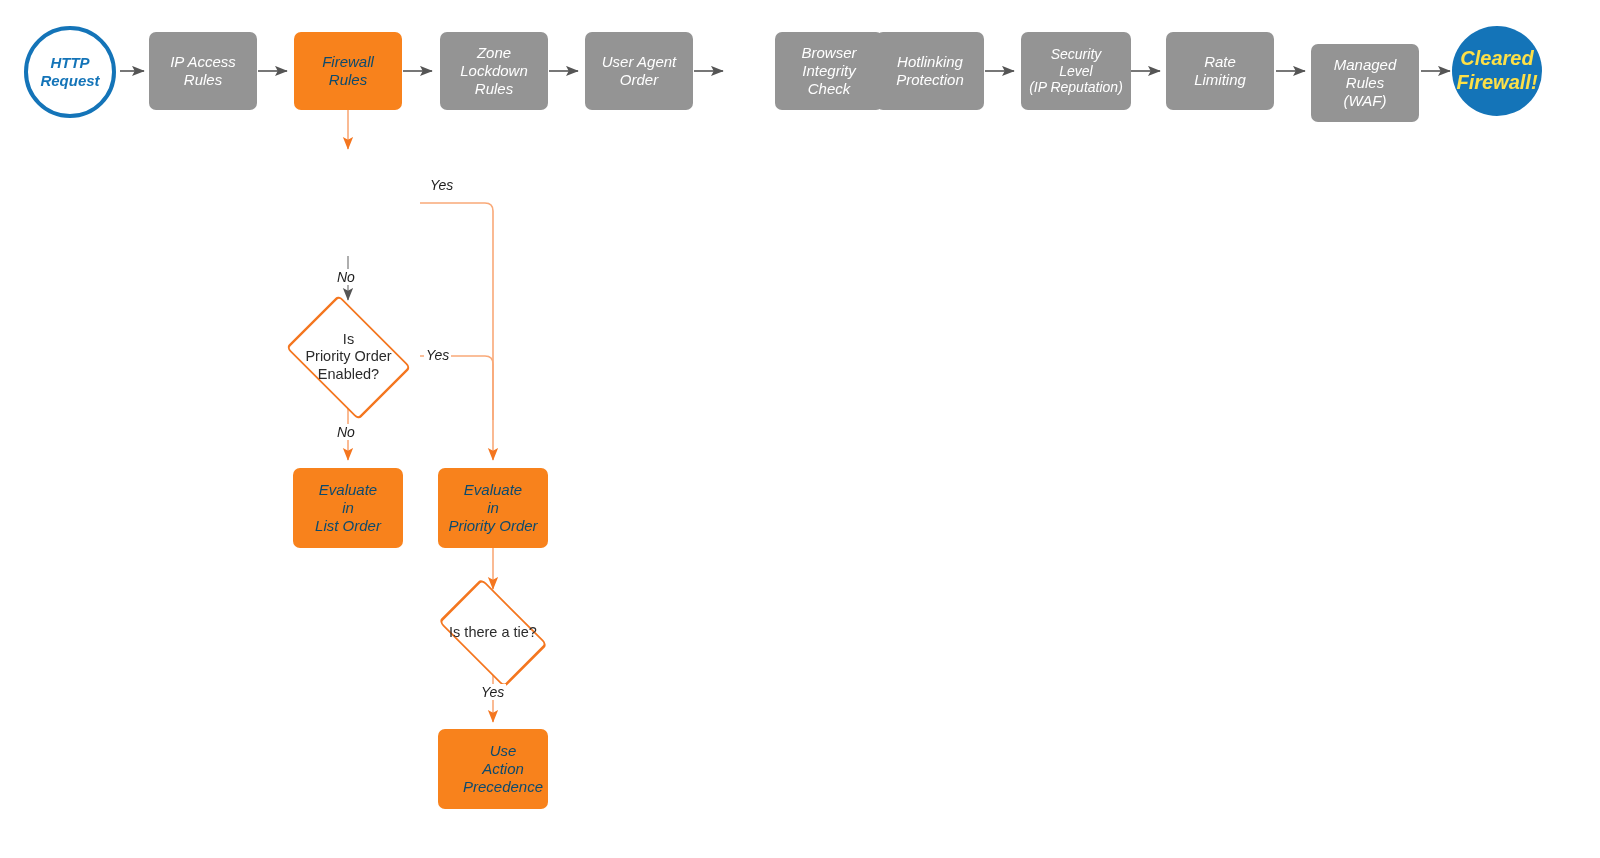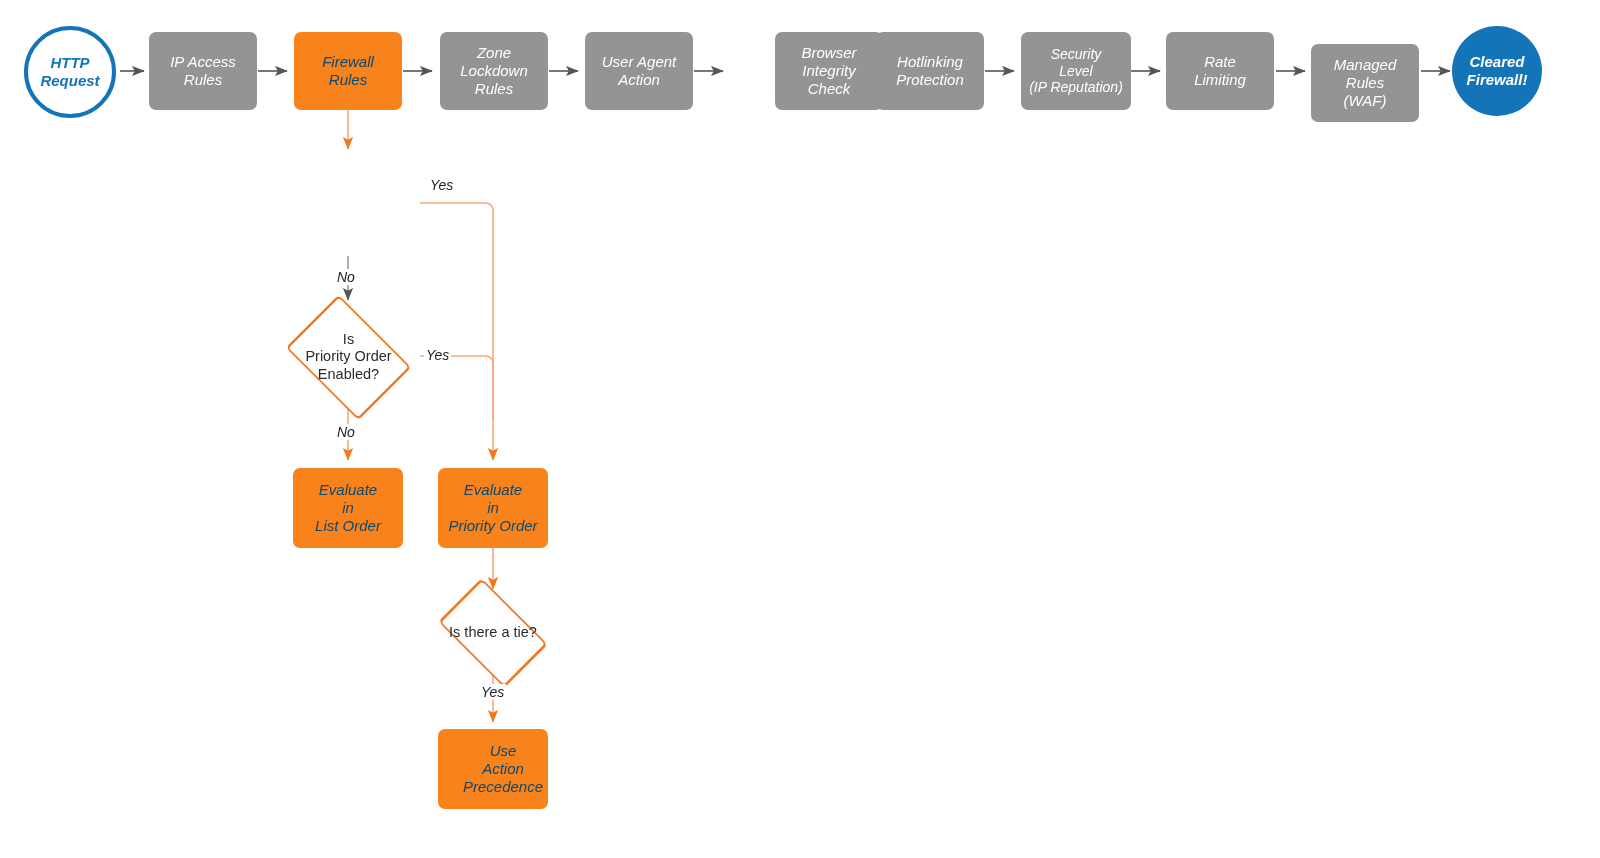--- a/index.html
+++ b/index.html
@@ -64,24 +64,24 @@
     border-radius: 50%;
     background: #ffffff;
     color: #1474B8;
     font-weight: bold;
     font-style: italic;
     font-size: 15px;
   }
   .circle-solid {
     border-radius: 50%;
     background: #1474B8;
-    color: #ffffff;
+    color: #fde047;
     font-weight: bold;
     font-style: italic;
-    font-size: 15px;
+    font-size: 20px;
   }
 
   
   .diamond {
     position: absolute;
     box-sizing: border-box;
   }
   .diamond .rhomb {
     position: absolute;
     left: 50%;
@@ -178,21 +178,21 @@
   </div>
 
   <div class="node box-grey" style="left:440px; top:32px; width:108px; height:78px;">
     <span style="white-space:pre-line;">Zone
 Lockdown
 Rules</span>
   </div>
 
   <div class="node box-grey" style="left:585px; top:32px; width:108px; height:78px;">
     <span style="white-space:pre-line;">User Agent
-Action</span>
+Order</span>
   </div>
 
   <div class="node box-grey" style="left:730px; top:32px; width:108px; height:78px;margin-left:45px;">
     <span style="white-space:pre-line;">Browser
 Integrity
 Check</span>
   </div>
 
   <div class="node box-grey" style="left:876px; top:32px; width:108px; height:78px;">
     <span style="white-space:pre-line;">Hotlinking

